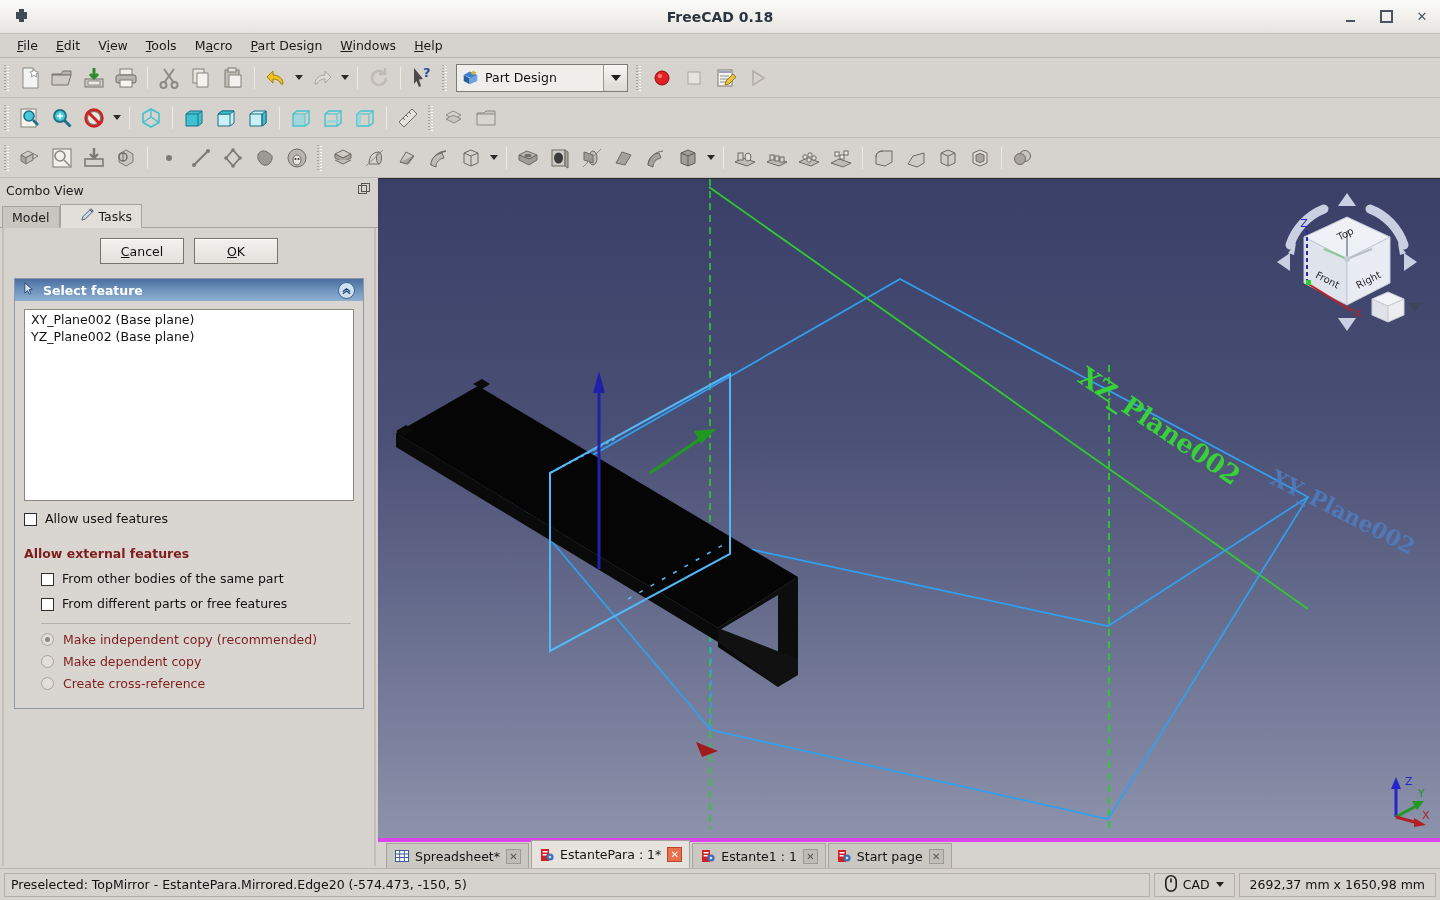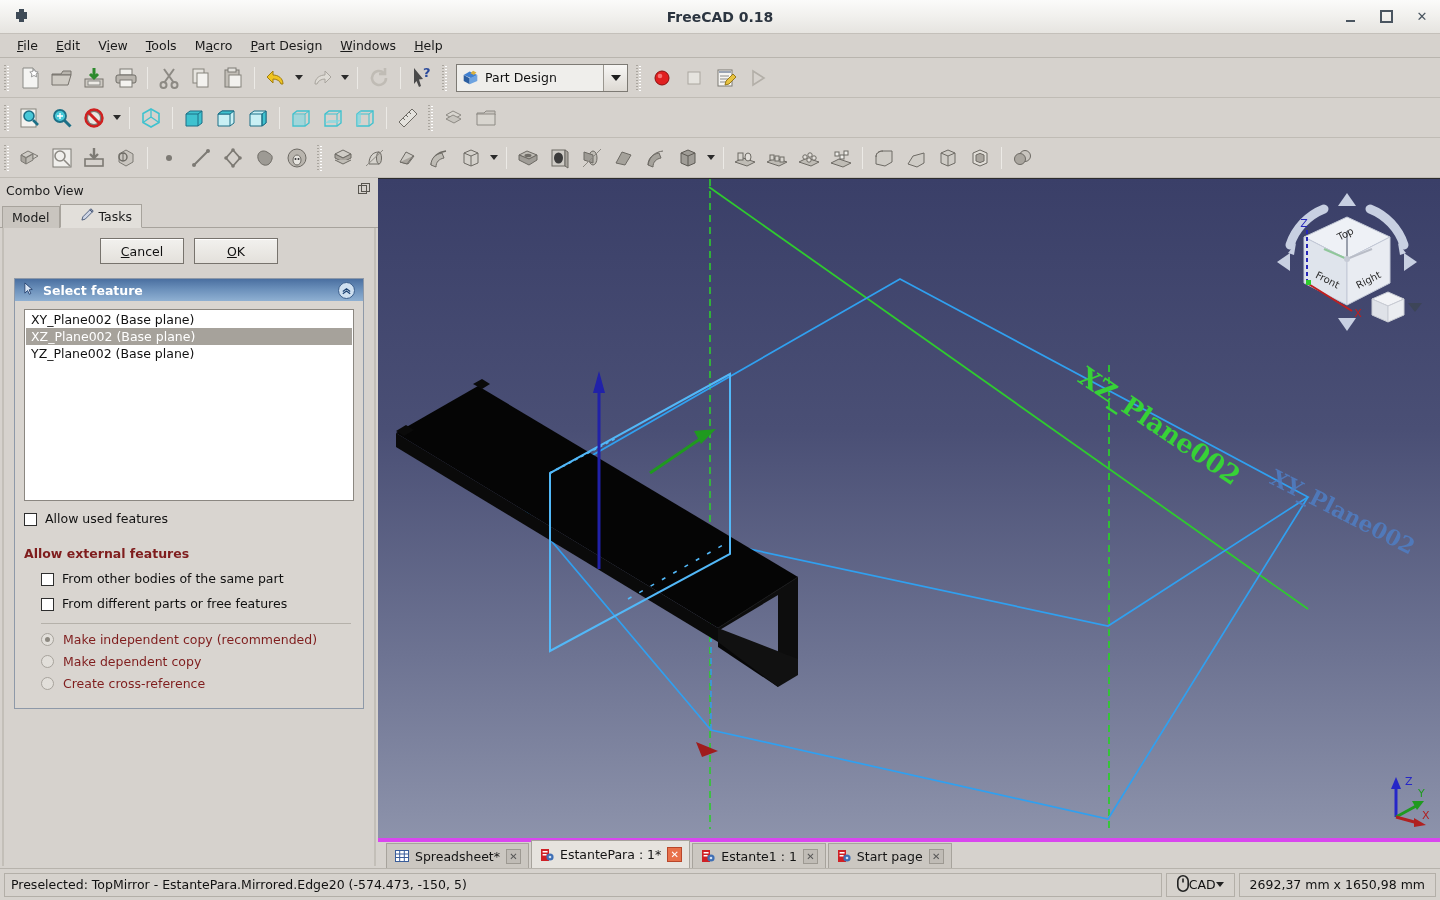--- a/index.html
+++ b/index.html
@@ -195,21 +195,21 @@
   
   .statusbar {
     height: 32px; min-height: 32px; background: #d6d2cd; display: flex; align-items: center;
     padding: 0 4px; gap: 4px; border-top: 1px solid #b7b3ac;
   }
   .status-msg {
     flex: 1; height: 24px; display: flex; align-items: center; padding-left: 6px;
     border: 1px solid #b3afa8; font-size: 12.5px; color: #111;
   }
   .status-cell {
-    height: 24px; display: flex; align-items: center; gap: 0; padding: 0 10px;
+    height: 24px; display: flex; align-items: center; gap: 6px; padding: 0 10px;
     border: 1px solid #b3afa8; font-size: 12.5px; color: #111;
   }
   .mini-caret { width:0;height:0;border-left:4px solid transparent;border-right:4px solid transparent;border-top:5px solid #222;}
 </style>
 </head>
 <body>
 
 <div id="app">
 
   <div class="titlebar">
@@ -713,21 +713,20 @@
             <span class="collapse">
               <svg width="11" height="11" viewBox="0 0 12 12">
                   <path d="M2 7l4-3 4 3M2 9.5l4-3 4 3" fill="none" stroke="#1d4272" stroke-width="1.3"></path>
                 </svg>
             </span>
           </div>
 
           <div class="group-content">
             <div class="feature-list">
               <div class="feat-item">XY_Plane002 (Base plane)</div>
-              <div class="feat-item selected">XZ_Plane002 (Base plane)</div>
               <div class="feat-item">YZ_Plane002 (Base plane)</div>
             </div>
 
             <div class="chk-row">
               <span class="cbox"></span>
               <span>Allow used features</span>
             </div>
 
             <div class="section-label">Allow external features</div>
 

